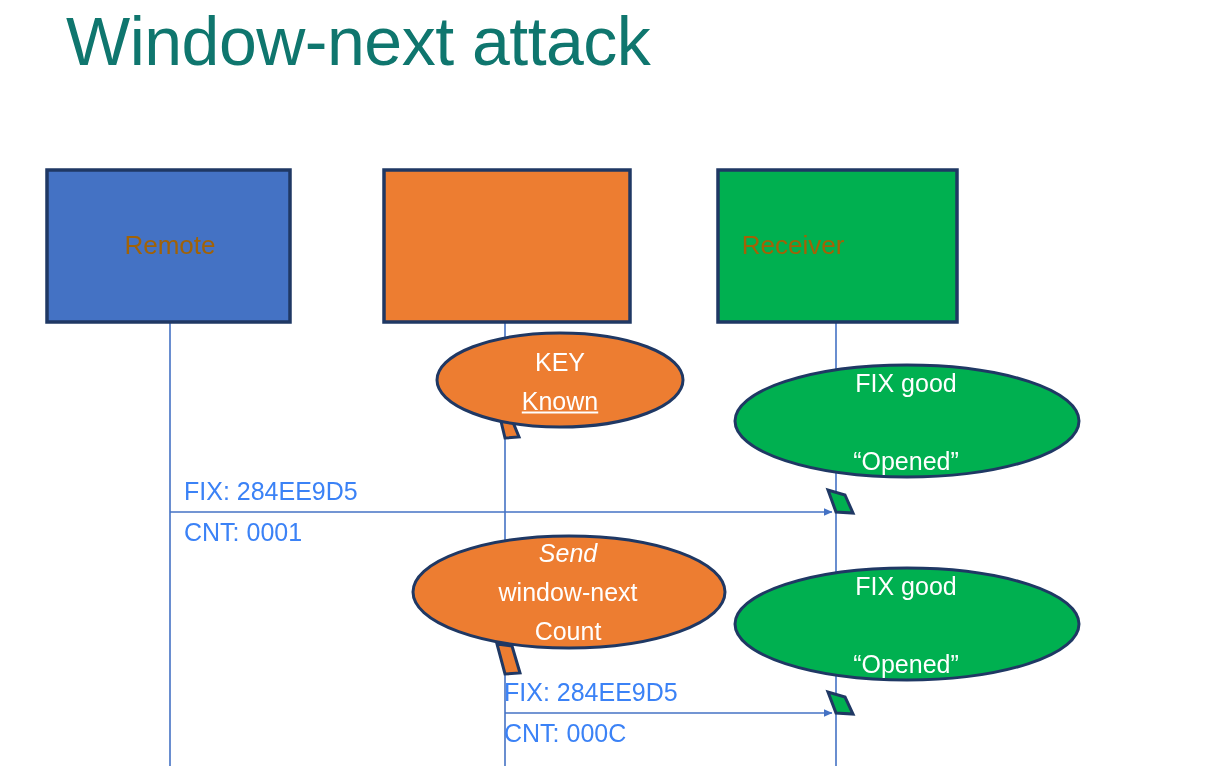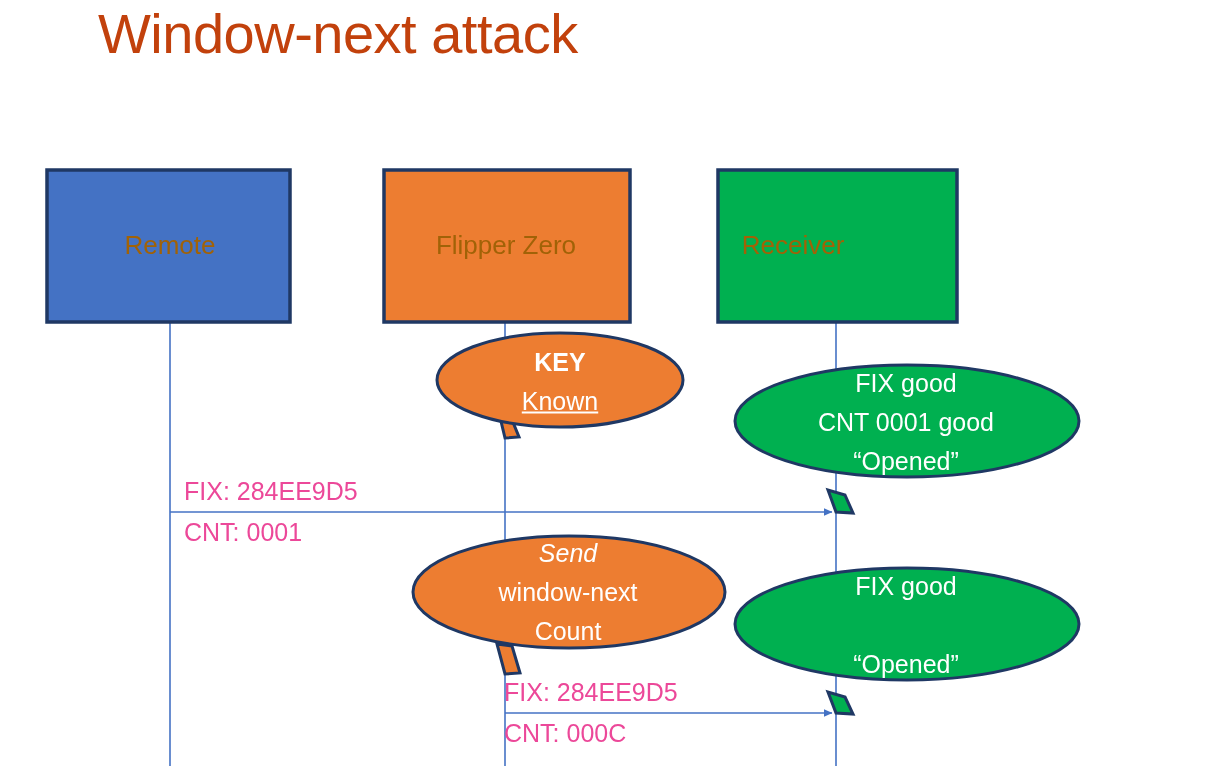--- a/index.html
+++ b/index.html
@@ -21,27 +21,26 @@
     position: absolute;
     left: 0;
     top: 0;
     width: 1221px;
     height: 766px;
   }
   .slide-title {
     position: absolute;
     left: 66px;
     top: 2px;
-    font-size: 56px;
+    font-size: 68px;
     font-weight: 400;
-    color: #c2410c;
+    color: #0f766e;
     letter-spacing: -0.5px;
     white-space: nowrap;
     line-height: 1.15;
-    margin-left: 32px;
   }
   .actor-label {
     position: absolute;
     color: #a16207;
     font-size: 26px;
     text-align: center;
     white-space: nowrap;
     transform: translate(-50%, -50%);
     line-height: 1.2;
   }
@@ -49,21 +48,21 @@
     position: absolute;
     color: #ffffff;
     font-size: 25px;
     text-align: center;
     white-space: nowrap;
     transform: translate(-50%, -50%);
     line-height: 1.32;
   }
   .msg-label {
     position: absolute;
-    color: #ec4899;
+    color: #3b82f6;
     font-size: 25px;
     white-space: nowrap;
     line-height: 1.2;
     text-align: center;
   }
 </style>
 </head>
 <body>
 
 <div id="slide">
@@ -106,28 +105,26 @@
     </g>
 
     <g>
       <path d="M 845 697 L 853 714 L 836 713 L 828 692 Z" fill="#00B050" stroke="#1F3864" stroke-width="3"></path>
       <ellipse cx="907" cy="624" rx="172" ry="56" fill="#00B050" stroke="#1F3864" stroke-width="3"></ellipse>
     </g>
 
   </svg>
 
   <div class="actor-label" style="left:170px; top:246px;">Remote</div>
-  <div class="actor-label" style="left:506px; top:246px;">Flipper Zero</div>
   <div class="actor-label" style="left:793px; top:246px;">Receiver</div>
 
-  <div class="bubble-label" style="left:560px; top:362px;font-weight:bold;">KEY</div>
+  <div class="bubble-label" style="left:560px; top:362px;">KEY</div>
   <div class="bubble-label" style="left:560px; top:401px;text-decoration:underline;">Known</div>
 
   <div class="bubble-label" style="left:906px; top:383px;">FIX good</div>
-  <div class="bubble-label" style="left:906px; top:422px;">CNT 0001 good</div>
   <div class="bubble-label" style="left:906px; top:461px;">“Opened”</div>
 
   <div class="bubble-label" style="left:568px; top:553px;font-style:italic;">Send</div>
   <div class="bubble-label" style="left:568px; top:592px;">window-next</div>
   <div class="bubble-label" style="left:568px; top:631px;text-align:right;">Count</div>
 
   <div class="bubble-label" style="left:906px; top:586px;">FIX good</div>
   <div class="bubble-label" style="left:906px; top:664px;">“Opened”</div>
 
   <div class="msg-label" style="left:184px; top:476px;">FIX: 284EE9D5</div>

